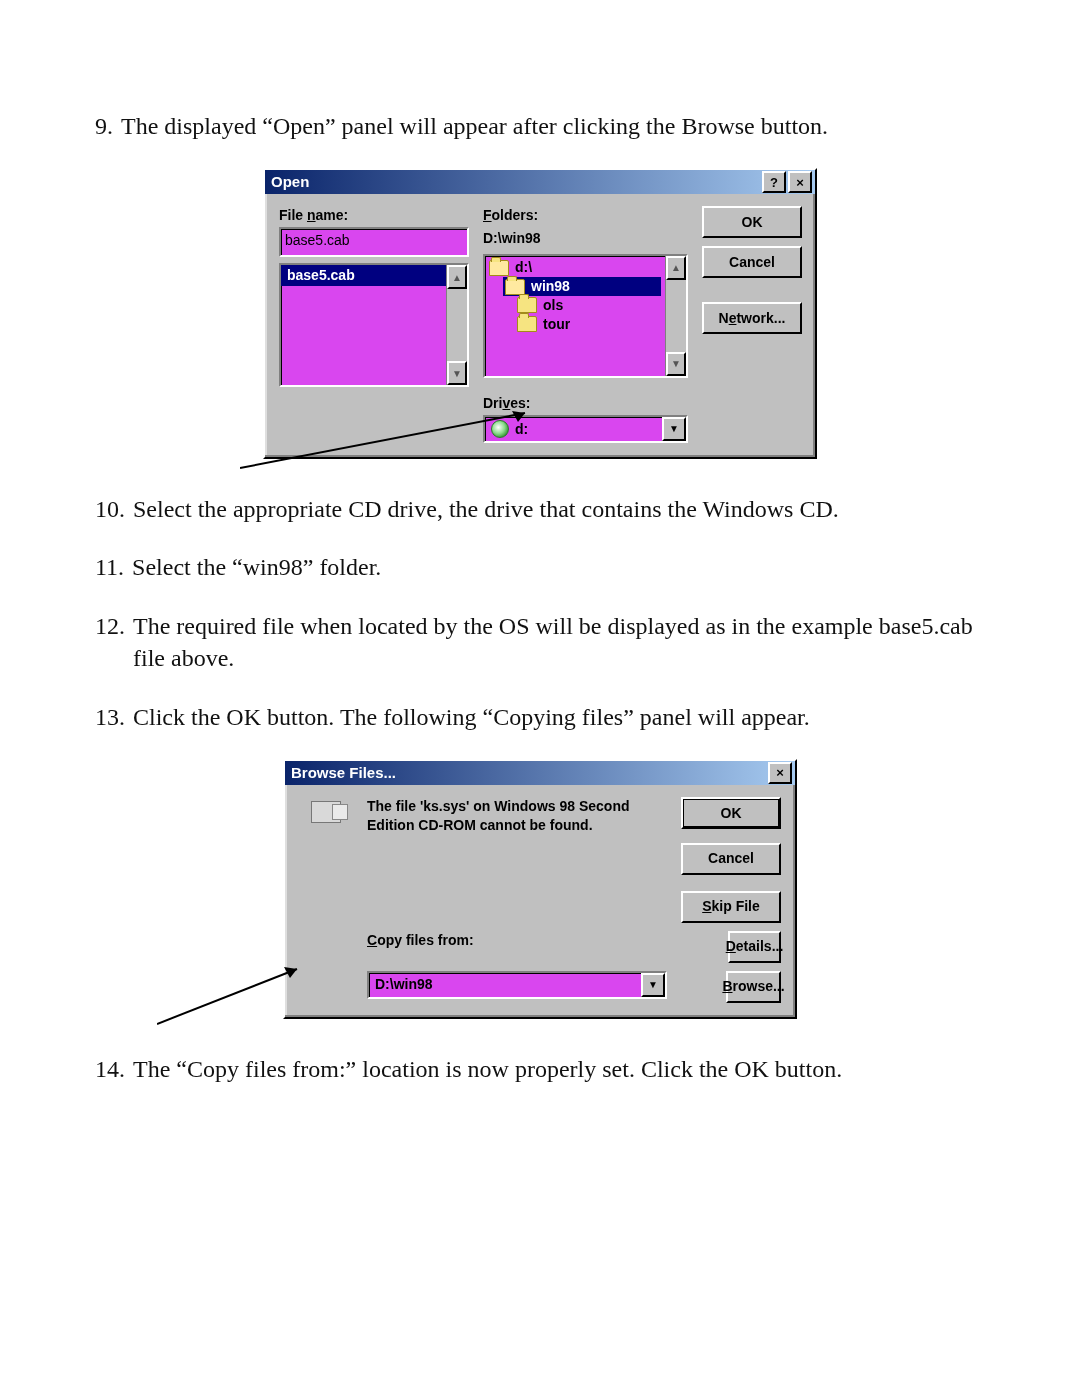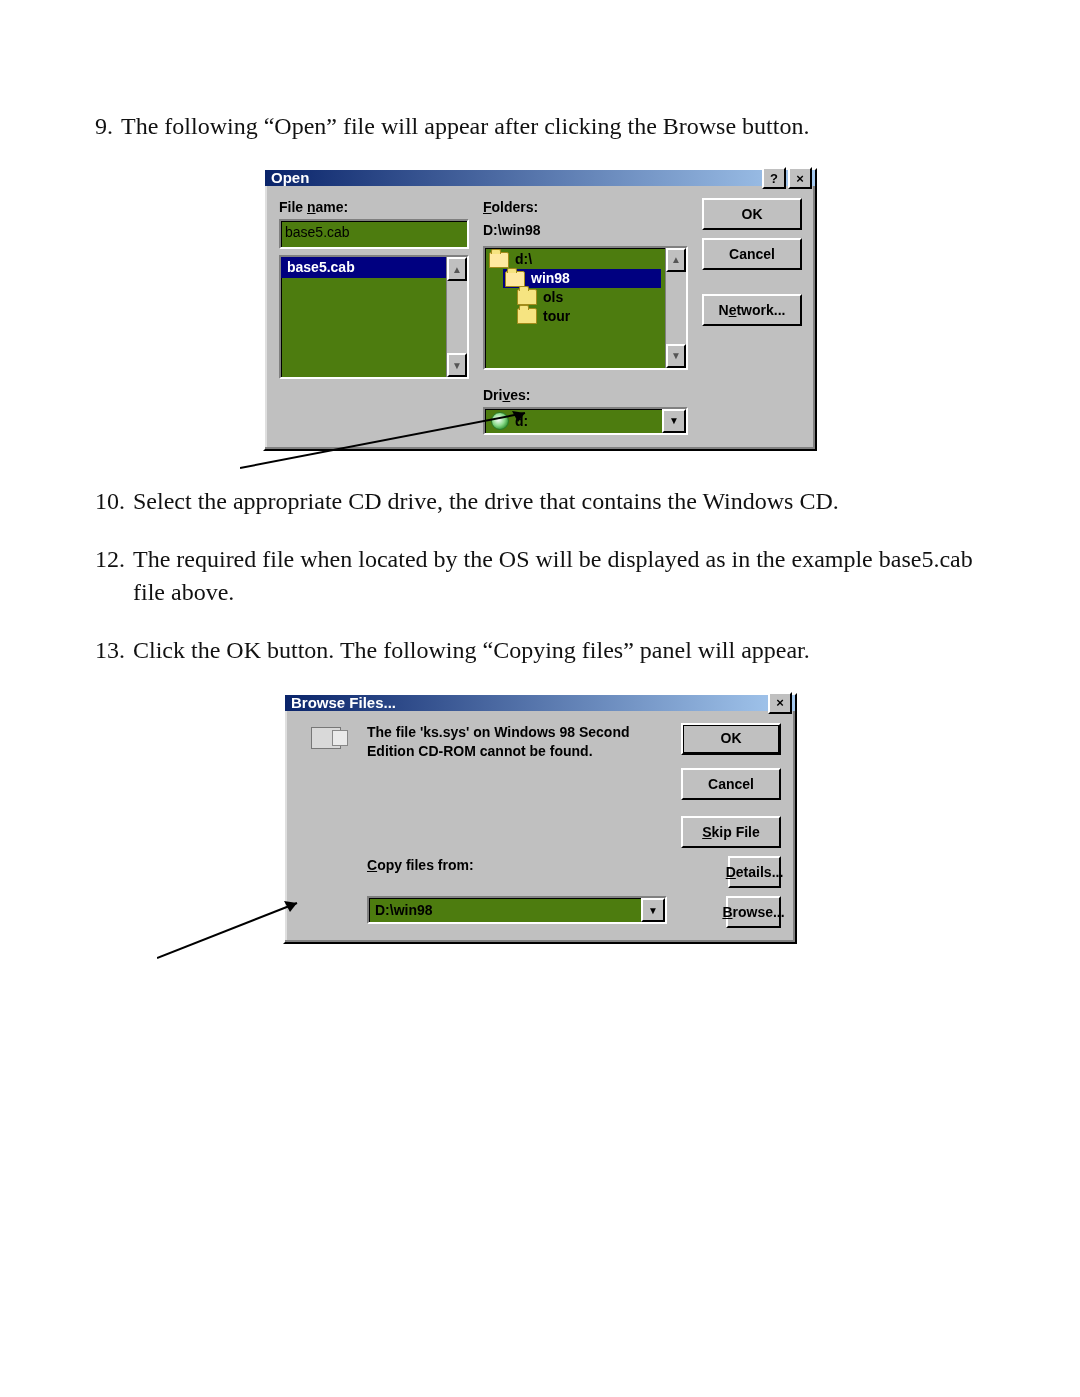--- a/index.html
+++ b/index.html
@@ -58,21 +58,21 @@
     font-family:Tahoma,"MS Sans Serif",Arial,sans-serif;
     background:var(--win-face);
     border-top:2px solid var(--win-highlight);
     border-left:2px solid var(--win-highlight);
     border-right:2px solid var(--win-darkshadow);
     border-bottom:2px solid var(--win-darkshadow);
     box-shadow: inset -2px -2px 0 var(--win-shadow), inset 2px 2px 0 #dfdfdf;
     position:relative;
   }
   .titlebar{
-    height:16px;
+    height:24px;
     background:linear-gradient(90deg,var(--win-titlebar-start),var(--win-titlebar-end));
     color:#fff;
     display:flex;
     align-items:center;
     justify-content:space-between;
     padding:0 3px 0 6px;
     font-weight:bold;
     font-size:15px;
   }
   .titlebar-btns{display:flex;gap:2px;}
@@ -92,21 +92,21 @@
   .client{
     padding:12px 14px 14px 14px;
     font-size:14px;
     color:#000;
   }
   .label{
     font-weight:bold;
   }
   .underline-access{text-decoration:underline;}
   .sunken{
-    background:#4d7c0f;
+    background:#d946ef;
     border-top:2px solid var(--win-shadow);
     border-left:2px solid var(--win-shadow);
     border-right:2px solid var(--win-highlight);
     border-bottom:2px solid var(--win-highlight);
     box-shadow: inset 1px 1px 0 var(--win-darkshadow);
   }
   .raised{
     background:var(--win-face);
     border-top:2px solid var(--win-highlight);
     border-left:2px solid var(--win-highlight);
@@ -203,21 +203,21 @@
 </style>
 </head>
 <body>
 
 <div class="page">
 
   <ol class="instructions">
 
     <li>
       <span class="num">9.</span>
-      <span class="txt">The following “Open” file will appear after clicking the Browse button.</span>
+      <span class="txt">The displayed “Open” panel will appear after clicking the Browse button.</span>
     </li>
 
     <li style="display:block;margin-bottom:30px;">
       <div class="fig-wrap">
 
         <div class="win" style="width:550px;">
           <div class="titlebar">
             <span>Open</span>
             <div class="titlebar-btns">
               <div class="winbtn">?</div>
@@ -308,20 +308,24 @@
           <polygon points="285,5 272,3 278,14" fill="#000"></polygon>
         </svg>
       </div>
     </li>
 
     <li>
       <span class="num">10.</span>
       <span class="txt">Select the appropriate CD drive, the drive that contains the Windows CD.</span>
     </li>
     <li>
+      <span class="num">11.</span>
+      <span class="txt">Select the “win98” folder.</span>
+    </li>
+    <li>
       <span class="num">12.</span>
       <span class="txt">The required file when located by the OS will be displayed as in the example base5.cab file above.</span>
     </li>
     <li>
       <span class="num">13.</span>
       <span class="txt">Click the OK button. The following “Copying files” panel will appear.</span>
     </li>
 
     <li style="display:block;margin-bottom:30px;">
       <div class="fig-wrap">
@@ -378,15 +382,19 @@
           </div>
         </div>
 
         <svg class="annot" style="left:62px;top:205px;width:160px;height:70px;">
           <line x1="0" y1="60" x2="140" y2="5" stroke="#000" stroke-width="2"></line>
           <polygon points="140,5 127,3 133,14" fill="#000"></polygon>
         </svg>
       </div>
     </li>
 
+    <li>
+      <span class="num">14.</span>
+      <span class="txt">The “Copy files from:” location is now properly set. Click the OK button.</span>
+    </li>
 
   </ol>
 </div>
 
 </body></html>

